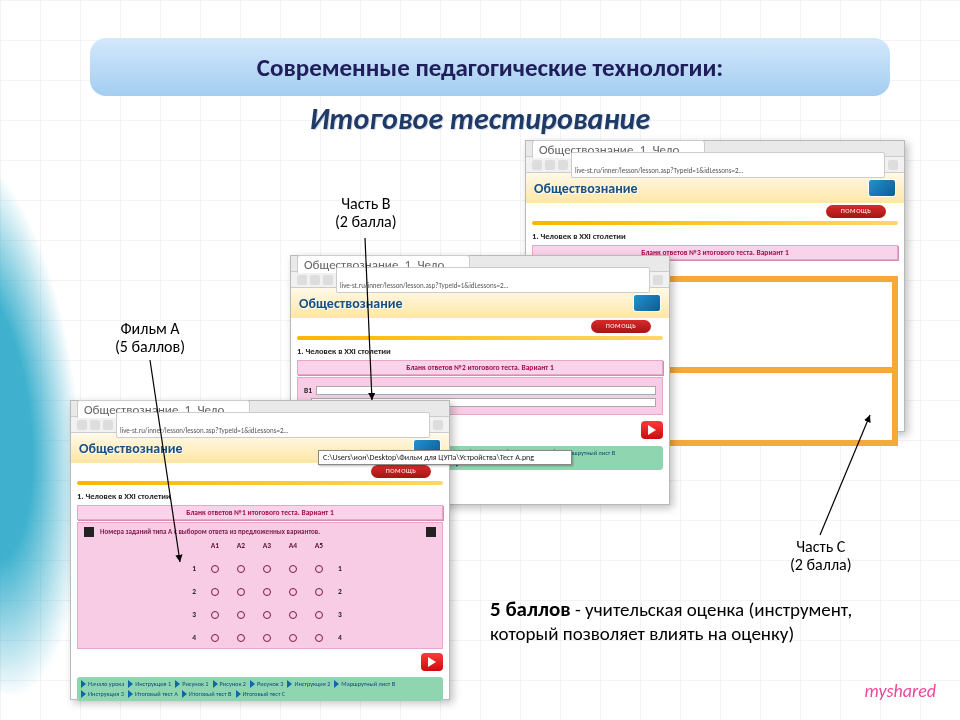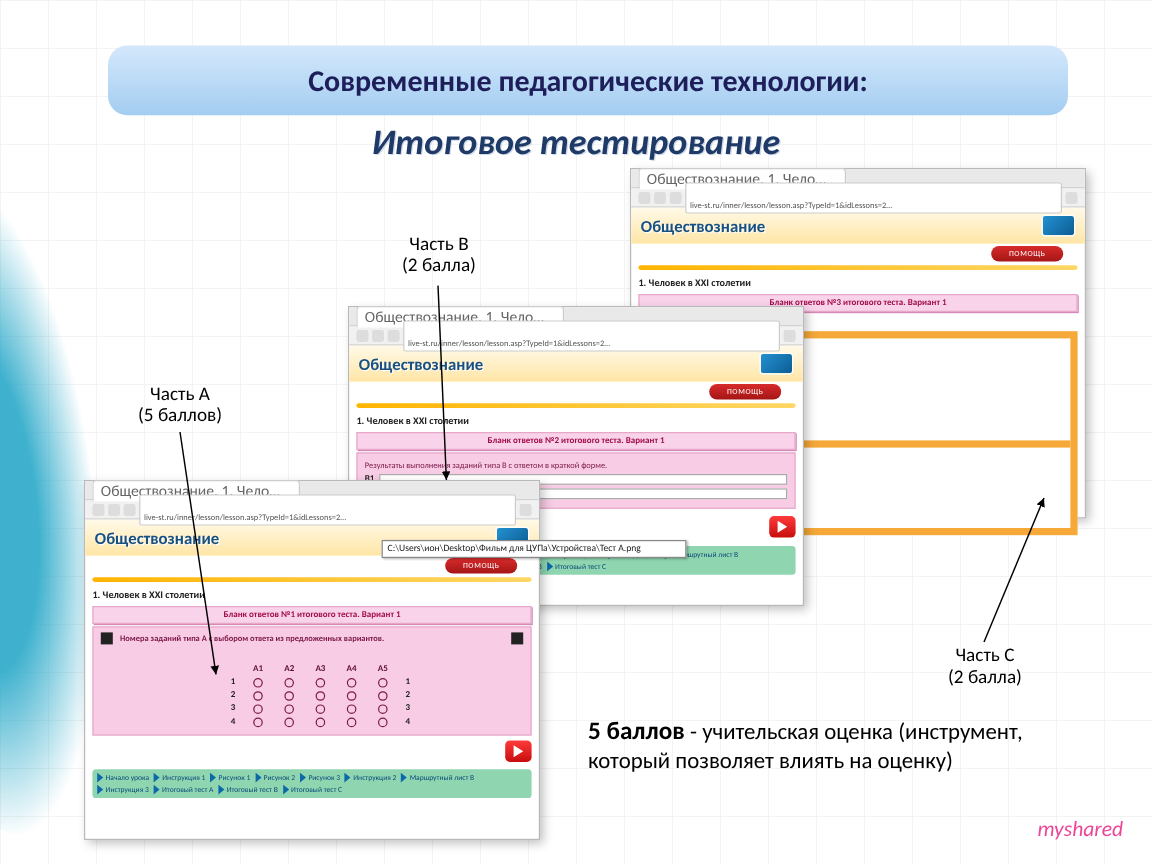--- a/index.html
+++ b/index.html
@@ -186,24 +186,24 @@
     margin: 2px 6px 4px 6px;
     background: #f8cce4;
     border: 1px solid #e6a7c9;
     padding: 4px 6px 6px 6px;
     font-size: 7px;
     color: #7b1849;
   }
   .pink-zone-a .atop { display:flex; justify-content: space-between; align-items: flex-start; }
   .pink-zone-a .sq { width: 10px; height: 10px; background: #222; }
   .pink-zone-a .agrid {
-    margin-top: 16px;
+    margin-top: 4px;
     display: grid;
     grid-template-columns: 32px repeat(5, 26px) 18px;
-    gap: 2px 0;
+    gap: 14px 0;
     justify-content: center;
     align-items: center;
   }
   .pink-zone-a .hcell { font-weight: 700; font-size: 7.5px; text-align: center; color: #5a0f34;}
   .pink-zone-a .rlabel { font-size: 7.5px; font-weight: 700; text-align: right; padding-right: 6px; color: #222;}
   .pink-zone-a .rad {
     width: 8px; height: 8px; border: 1px solid #7b1849; border-radius: 50%;
     margin: 0 auto;
   }
 
@@ -330,21 +330,20 @@
     <div class="subject">Обществознание</div>
     <div class="logo"></div>
   </div>
   <div class="portal-sub">
     <div class="help-pill">ПОМОЩЬ</div>
   </div>
   <div class="portal-divider"></div>
   <div class="topic-line">1. Человек в XXI столетии</div>
   <div class="blank-title">Бланк ответов №2 итогового теста. Вариант 1</div>
   <div class="pink-zone-b">
-    <div>Результаты выполнения заданий типа B с ответом в краткой форме.</div>
     <div class="bline">
       <span class="lab">B1</span>
       <input style="">
     </div>
     <div class="bline">
       <span class="lab">&nbsp;&nbsp;</span>
       <input style="">
     </div>
   </div>
   <div style="display:flex; padding: 0 6px 4px 6px;">
@@ -518,21 +517,21 @@
     </div>
 </div>
 
 <div class="tooltip-box" style="left:318px; top:450px; width:254px;">C:\Users\ион\Desktop\Фильм для ЦУПа\Устройства\Тест A.png</div>
 
 <div class="callout" style="left:335px; top:195px;">
   <span>Часть В</span>
     <span>(2 балла)</span>
 </div>
 <div class="callout" style="left:115px; top:320px;">
-  <span>Часть А</span>
+  <span>Фильм А</span>
     <span>(5 баллов)</span>
 </div>
 <div class="callout" style="left:790px; top:538px;">
   <span>Часть С</span>
     <span>(2 балла)</span>
 </div>
 
 <svg class="arrows">
   <defs>
     <marker id="ah" markerWidth="8" markerHeight="8" refX="6" refY="3" orient="auto">

